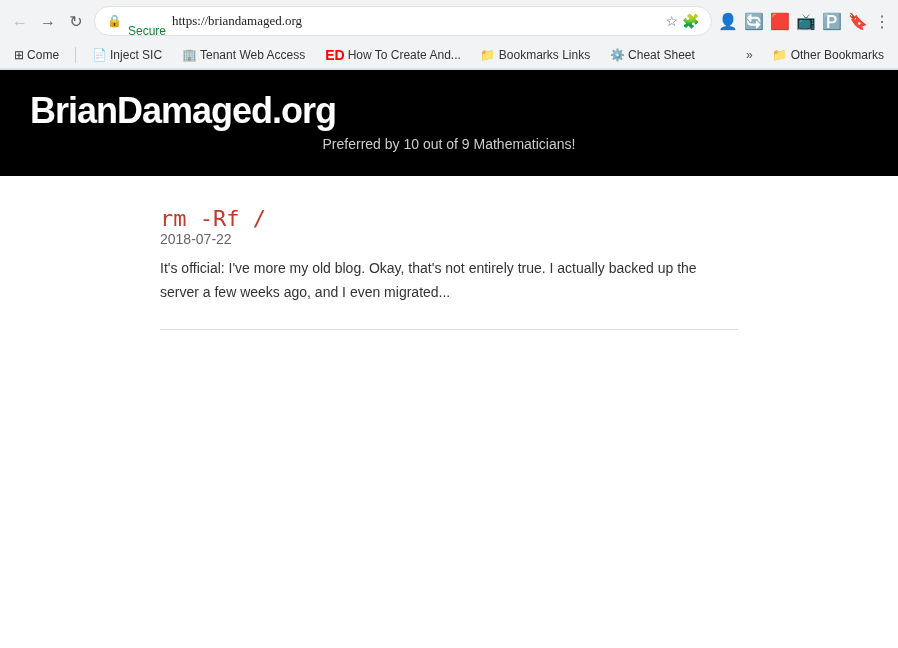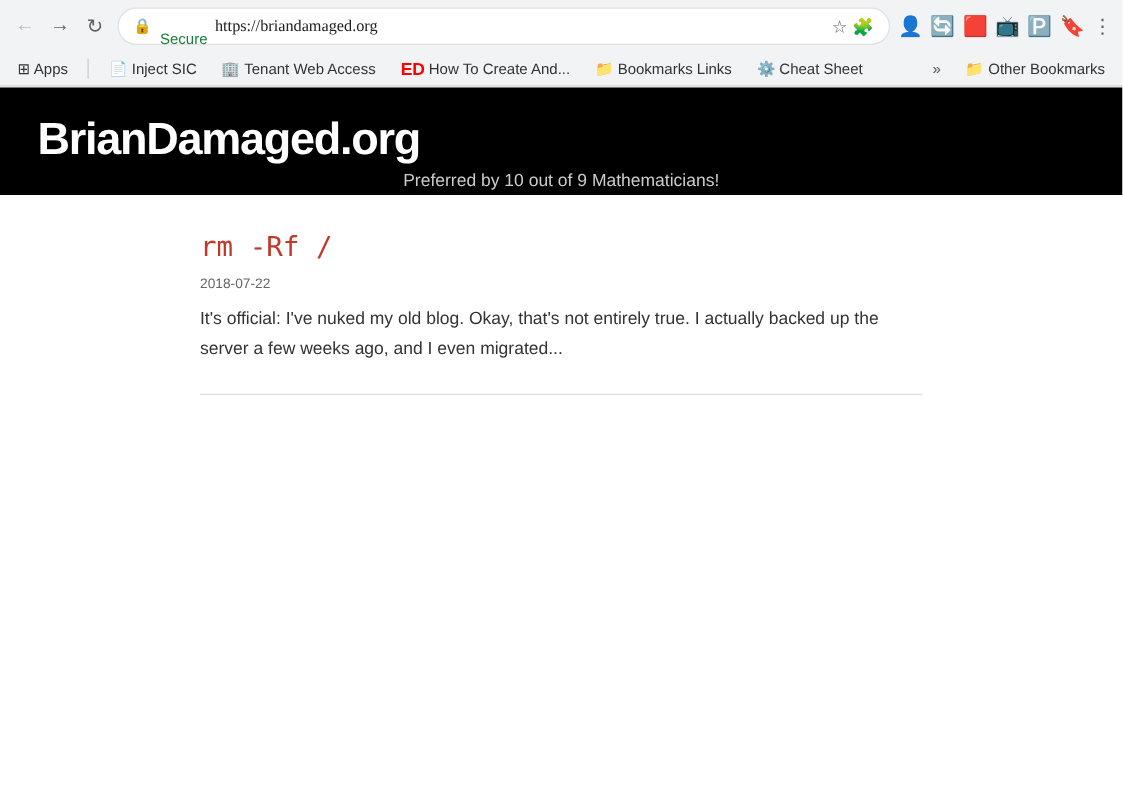--- a/index.html
+++ b/index.html
@@ -17,28 +17,28 @@
     .address-actions { display: flex; gap: 4px; align-items: center; color: #5f6368; }
     .addr-icon { font-size: 14px; cursor: pointer; }
 
     
     .bookmarks-bar { display: flex; align-items: center; padding: 3px 8px; gap: 8px; font-size: 12px; background: #f1f3f4; border-bottom: 1px solid #e0e0e0; overflow: hidden; }
     .bookmark-item { display: flex; align-items: center; gap: 3px; padding: 2px 6px; border-radius: 4px; cursor: pointer; white-space: nowrap; color: #333; text-decoration: none; }
     .bookmark-separator { width: 1px; height: 16px; background: #ccc; margin: 0 2px; }
     .more-btn { margin-left: auto; padding: 2px 6px; cursor: pointer; color: #555; }
 
     
-    .site-header { background: #000; color: #fff; padding: 20px 30px 4px; }
+    .site-header { background: #000; color: #fff; padding: 20px 30px 24px; }
     .site-title { font-size: 36px; font-weight: bold; letter-spacing: -1px; margin-bottom: 4px; }
     .site-tagline { font-size: 14px; color: #ccc; text-align: center; }
 
     .site-content { padding: 30px 160px 30px 160px; }
 
-    .post-title { color: #c0392b; font-size: 22px; font-family: monospace; margin-bottom: 10px; }
-    .post-date { color: #666; font-size: 11px; margin-bottom: 10px; }
+    .post-title { color: #c0392b; font-size: 22px; font-family: monospace; }
+    .post-date { color: #666; font-size: 14px; margin-bottom: 10px; }
     .post-excerpt { font-size: 14px; color: #333; line-height: 1.7; margin-bottom: 24px; }
 
     .divider { border: none; border-top: 1px solid #ddd; margin-bottom: 24px; }
 
     .blockquote-section { border-left: 4px solid #ccc; padding: 10px 0 10px 20px; }
     .blockquote-text { font-style: italic; color: #888; font-size: 14px; line-height: 2; }
   </style>
 </head>
 <body>
 
@@ -65,21 +65,21 @@
       <span style="cursor:pointer;font-size:16px;">📺</span>
       <span style="cursor:pointer;font-size:16px;">🅿️</span>
       <span style="cursor:pointer;font-size:16px;">🔖</span>
       <span style="cursor:pointer;font-size:16px;">⋮</span>
     </div>
   </div>
 
   <div class="bookmarks-bar">
     <a class="bookmark-item">
       <span>⊞</span>
-      <span>Apps</span>
+      <span>Come</span>
     </a>
     <div class="bookmark-separator"></div>
     <a class="bookmark-item">
       <span>📄</span>
       <span>Inject SIC</span>
     </a>
     <a class="bookmark-item">
       <span>🏢</span>
       <span>Tenant Web Access</span>
     </a>
@@ -104,17 +104,17 @@
 </div>
 
 <div class="site-header">
   <div class="site-title">BrianDamaged.org</div>
   <div class="site-tagline">Preferred by 10 out of 9 Mathematicians!</div>
 </div>
 
 <div class="site-content">
   <div class="post-title">rm -Rf /</div>
   <div class="post-date">2018-07-22</div>
-  <div class="post-excerpt">It's official: I've nuked my old blog. Okay, that's not entirely true. I actually backed up the server a few weeks ago, and I even migrated...</div>
+  <div class="post-excerpt">It's official: I've more my old blog. Okay, that's not entirely true. I actually backed up the server a few weeks ago, and I even migrated...</div>
 
   <hr class="divider">
 
 </div>
 
 </body></html>

